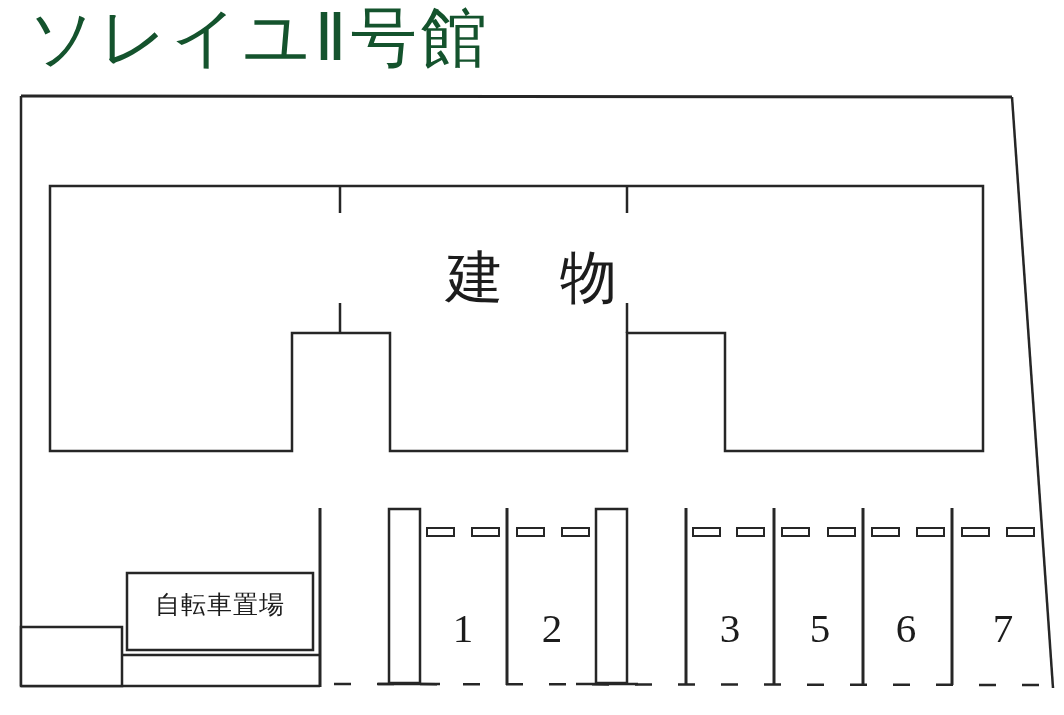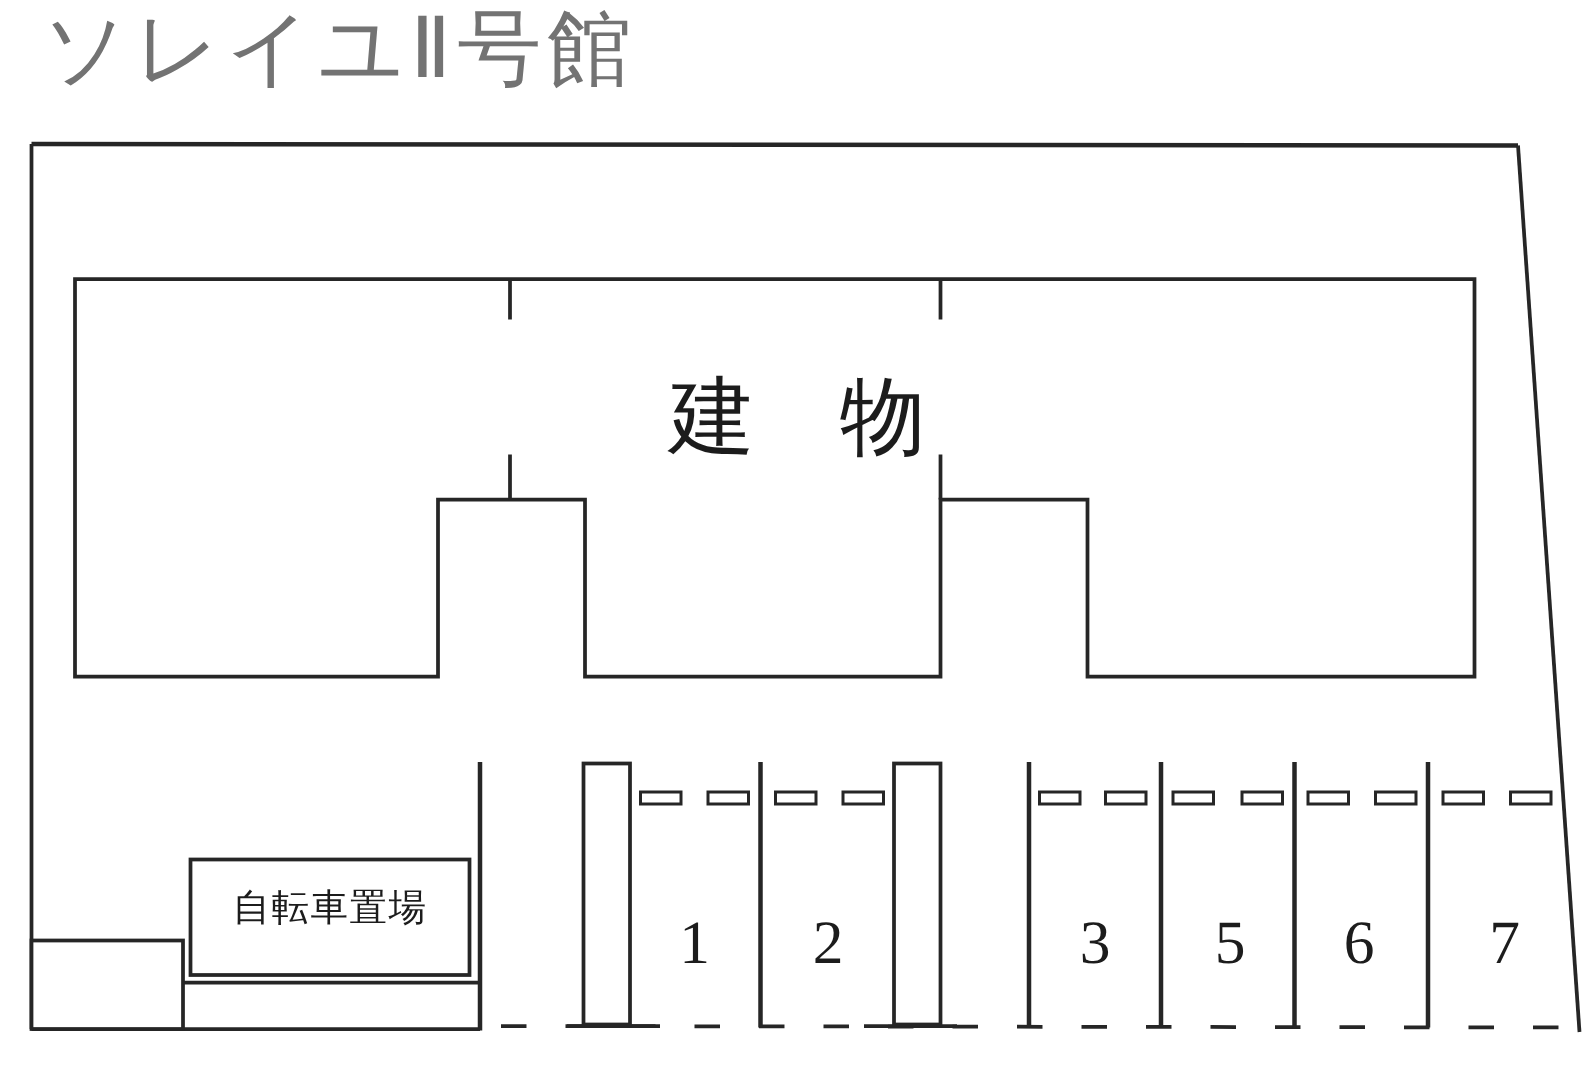--- a/index.html
+++ b/index.html
@@ -13,25 +13,25 @@
     height: 715px;
     background: #ffffff;
     overflow: hidden;
     font-family: "Liberation Sans", sans-serif;
     color: #1f1f1f;
   }
   .plan-title {
     position: absolute;
     left: 28px;
     top: 0px;
-    font-size: 56px;
+    font-size: 66px;
     line-height: 1.15;
     letter-spacing: 4px;
     font-weight: 500;
-    color: #737373;
+    color: #14532d;
     white-space: nowrap;
   }
   .drawing {
     position: absolute;
     left: 0;
     top: 0;
     width: 1064px;
     height: 715px;
   }
   .building-label {

